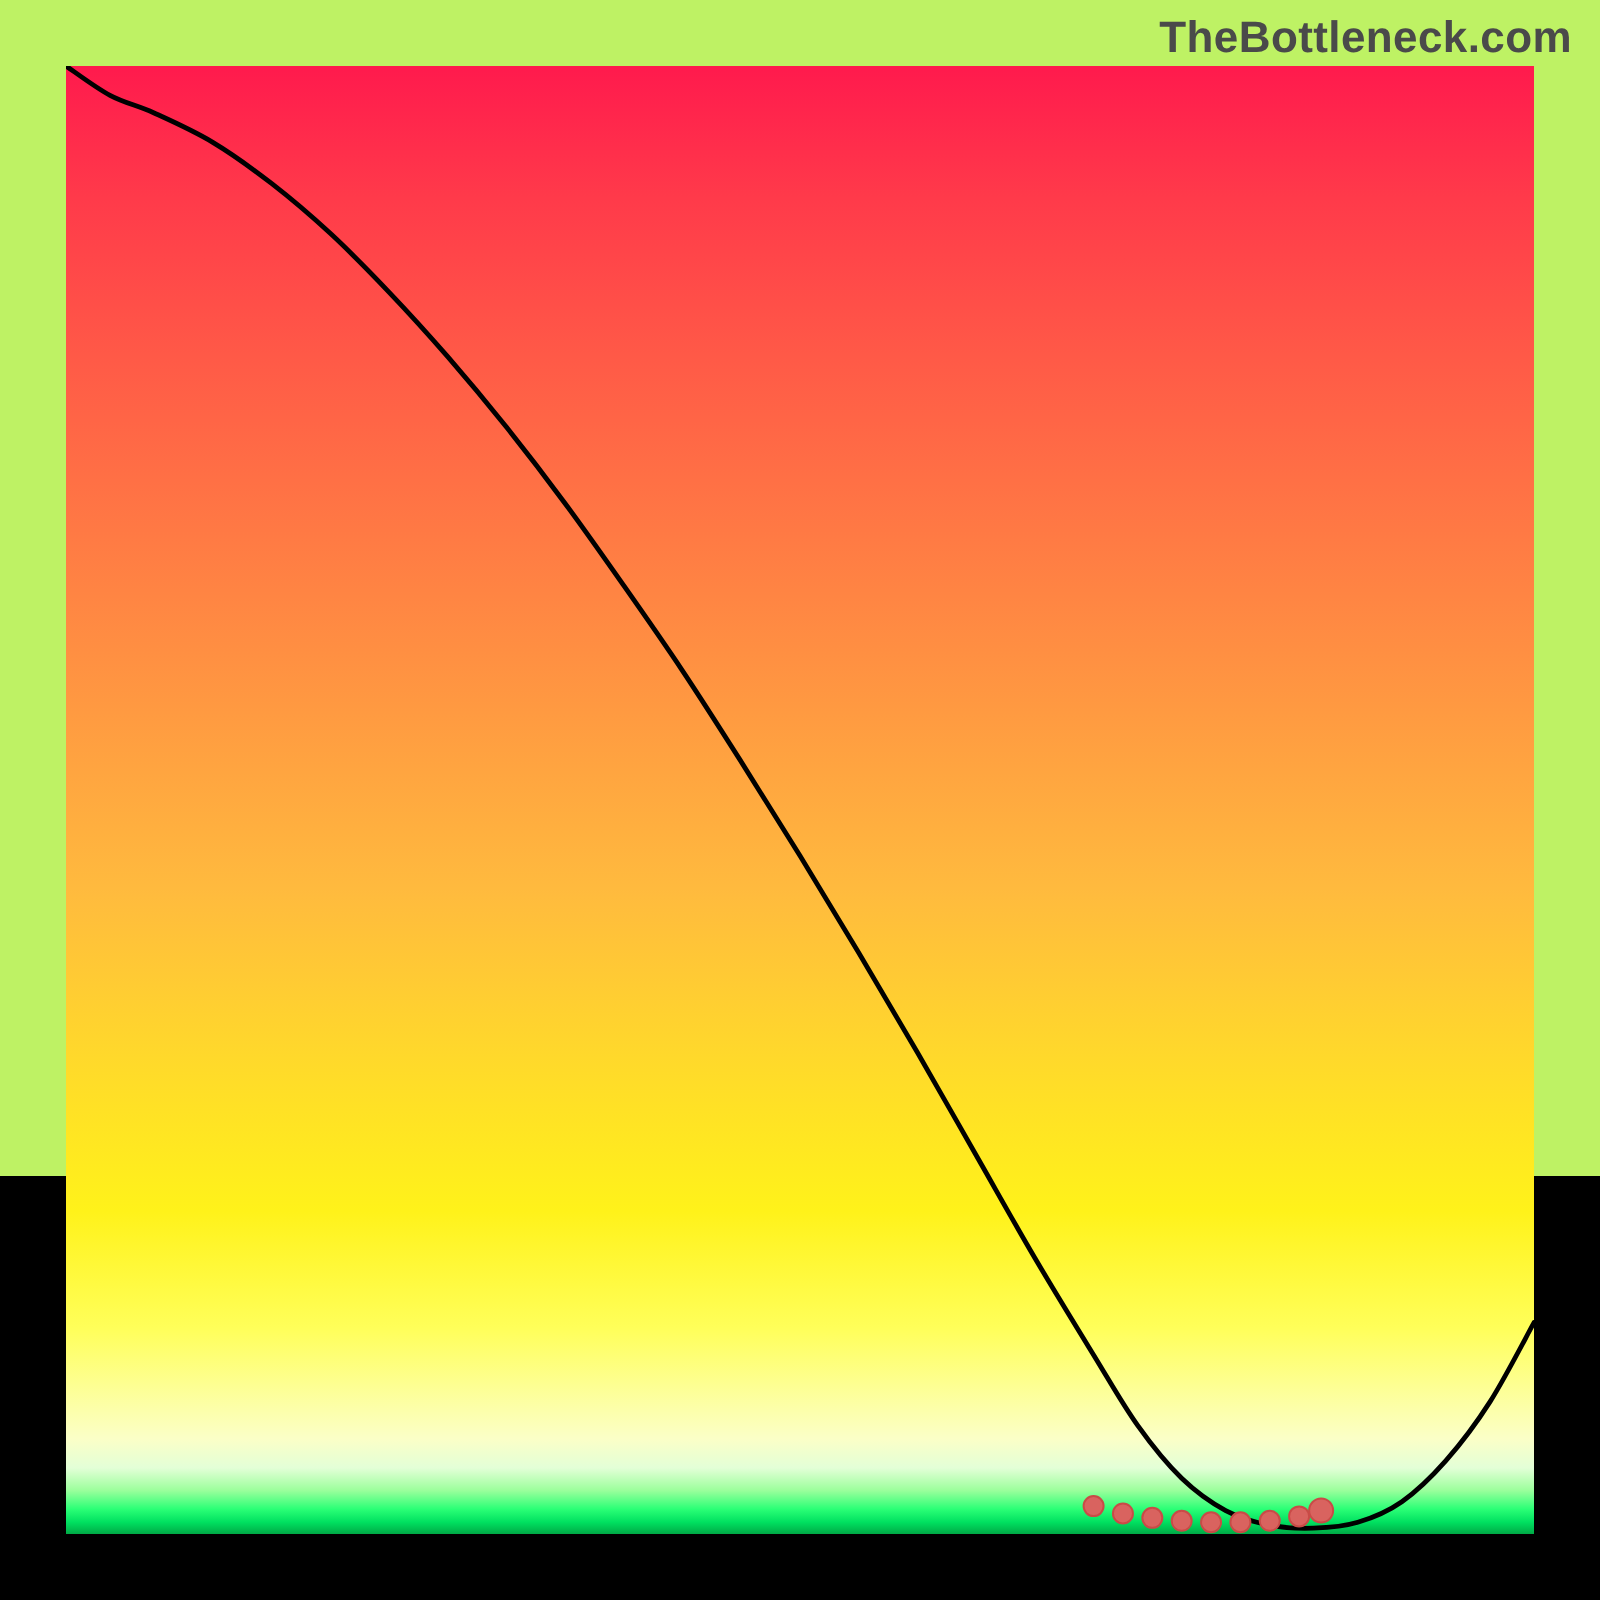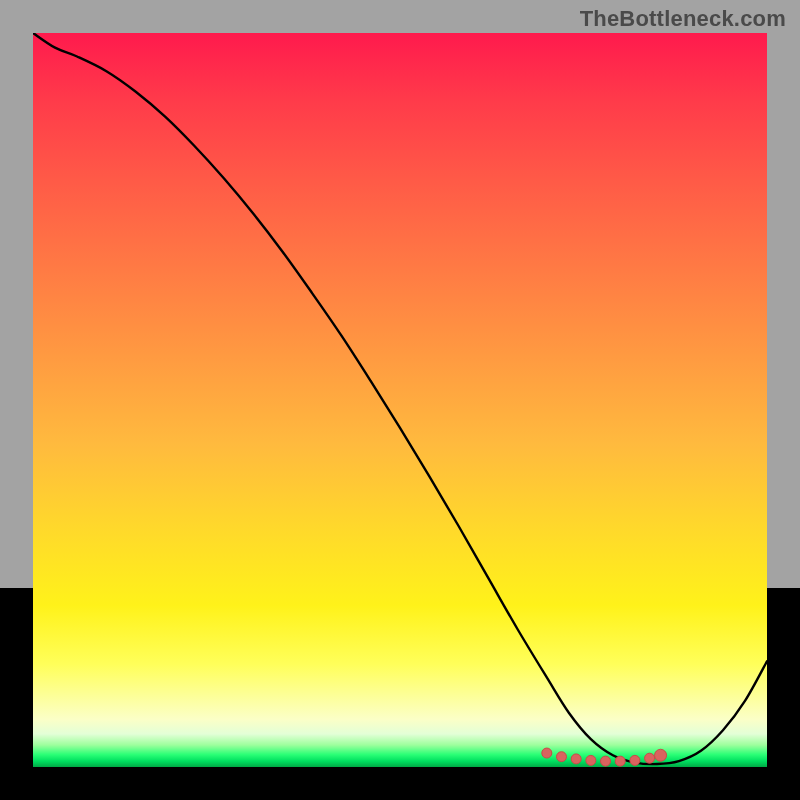--- a/index.html
+++ b/index.html
@@ -1,21 +1,21 @@
 <!DOCTYPE html>
 <html><head>
 <meta charset="utf-8">
 <style>
   * { margin: 0; padding: 0; box-sizing: border-box; }
   html, body { width: 800px; height: 800px; overflow: hidden; background: #000; }
   .frame {
     position: relative;
     width: 800px;
     height: 588px;
-    background: #a3a3a3;
+    background: #bef264;
   }
   .watermark {
     position: absolute;
     top: 6px;
     right: 14px;
     font-family: Arial, Helvetica, sans-serif;
     font-size: 22px;
     font-weight: 600;
     color: #4a4a4a;
     letter-spacing: 0.2px;

